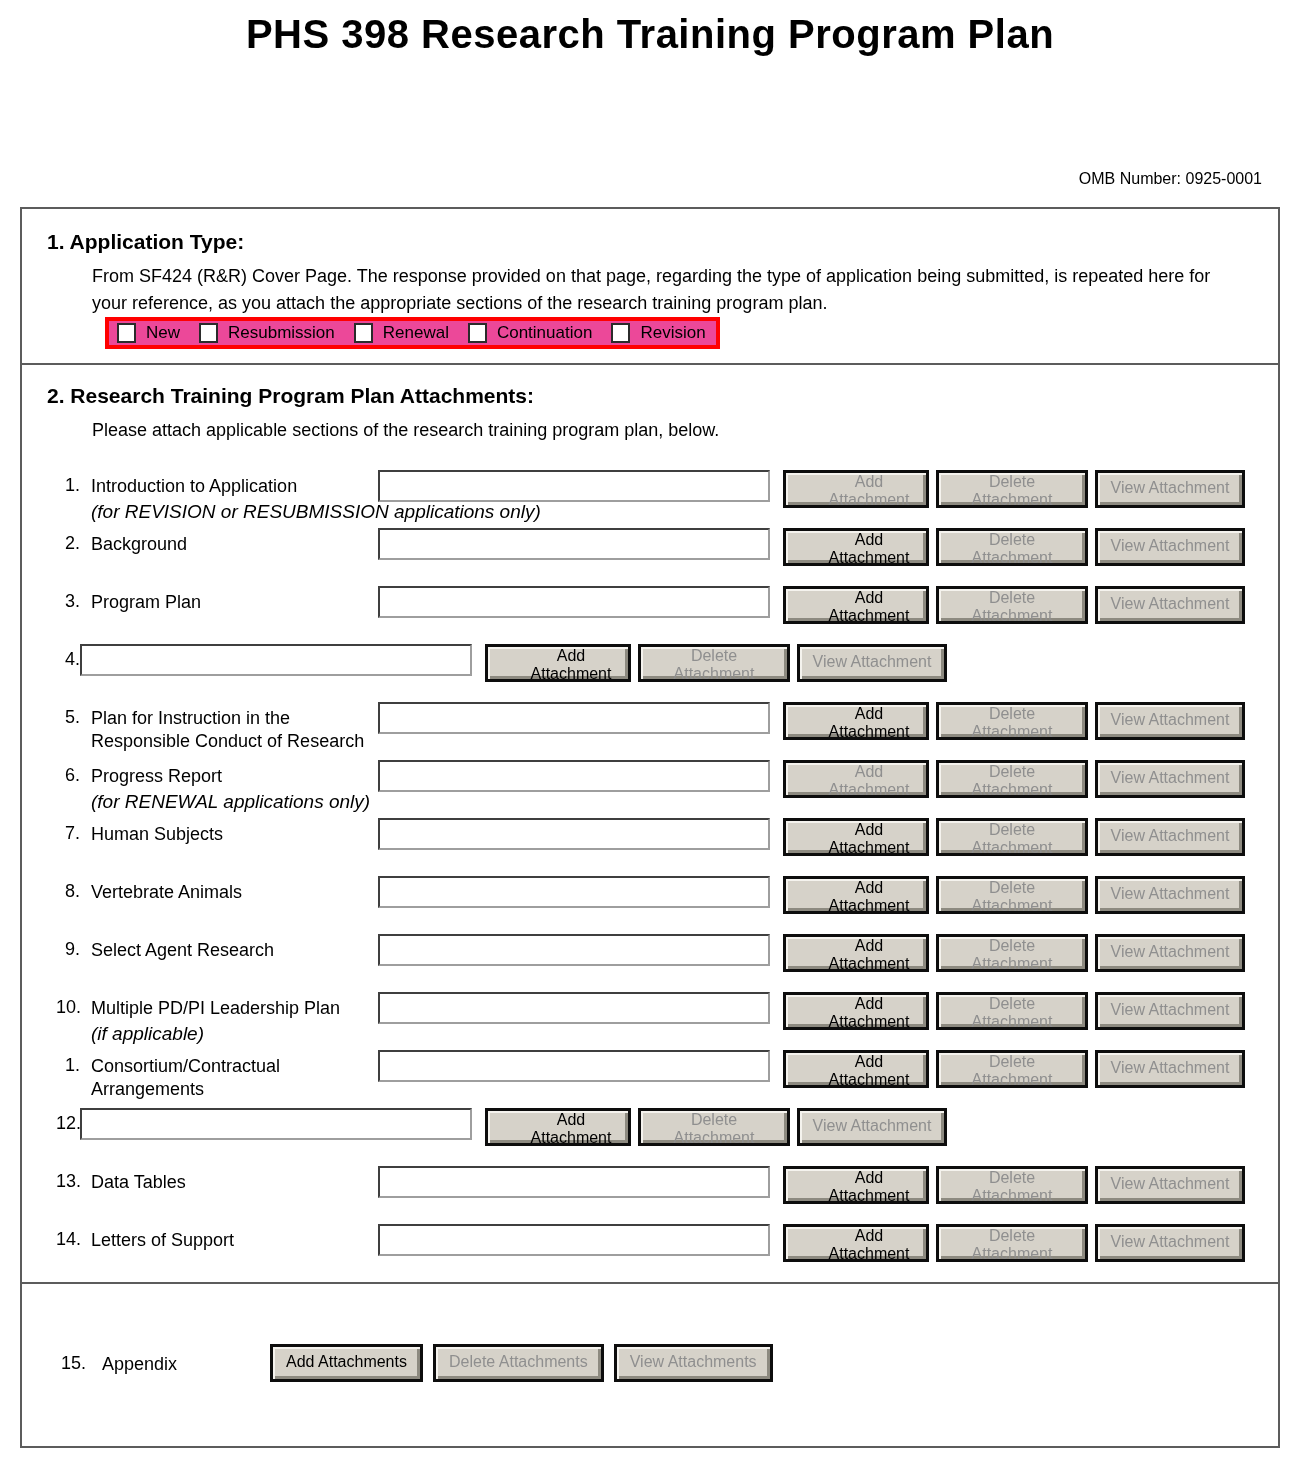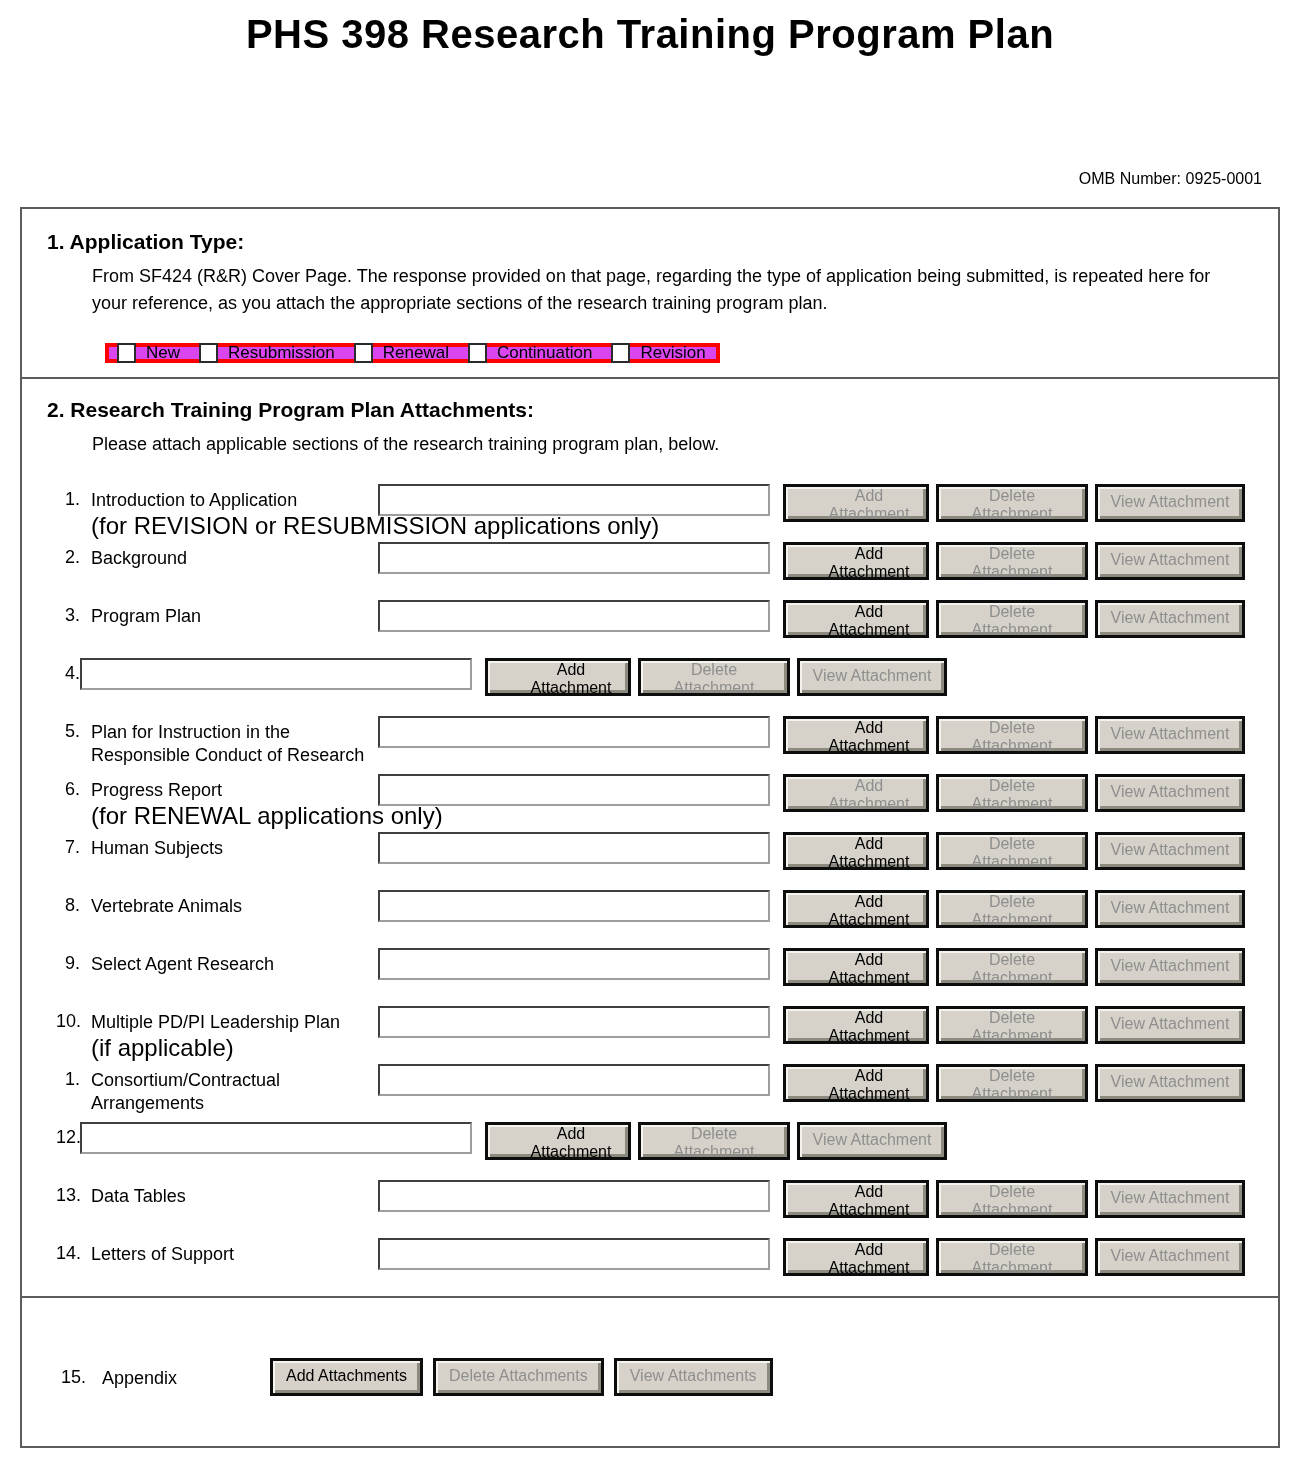--- a/index.html
+++ b/index.html
@@ -34,24 +34,24 @@
   .sec-heading { font-size: 21px; font-weight: bold; line-height: 26px; }
   .sec-desc {
     margin: 8px 0 0 45px;
     font-size: 18px;
     line-height: 27px;
     max-width: 1130px;
   }
   .cb-bar {
     display: inline-flex;
     align-items: center;
-    margin: 26px 0 14px 58px;
-    background: #d946ef;
+    margin: 0 0 14px 58px;
+    background: #ec4899;
     border: 4px solid #FF0000;
-    height: 20px;
+    height: 32px;
     box-sizing: border-box;
     padding: 0 10px 0 8px;
   }
   .cb-item { display: inline-flex; align-items: center; margin-right: 19px; }
   .cb-item:last-child { margin-right: 0; }
   .checkbox {
     width: 19px; height: 20px;
     background: #ffffff;
     border: 2px solid #2b2b2b;
     box-sizing: border-box;
@@ -78,21 +78,22 @@
   .row-text {
     width: 287px;
     margin-left: 11px;
     padding-top: 5px;
     flex: none;
     display: flex;
     flex-direction: column;
   }
   .row-label { font-size: 18px; line-height: 23px; white-space: pre-line; }
   .row-note {
-    font-size: 24px;
+    font-size: 19px;
+    font-style: italic;
     line-height: 23px;
     white-space: nowrap;
     margin-top: 2px;
   }
   .row-note:empty { display: none; }
   .att-input {
     width: 392px; height: 32px;
     box-sizing: border-box;
     flex: none;
     background: #fff;

